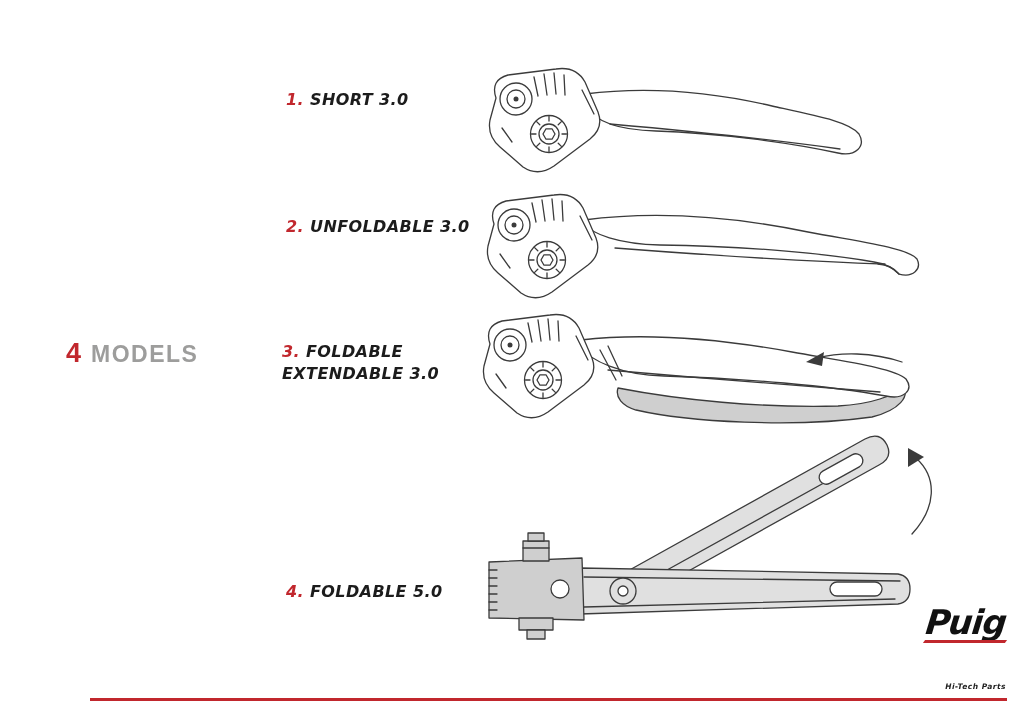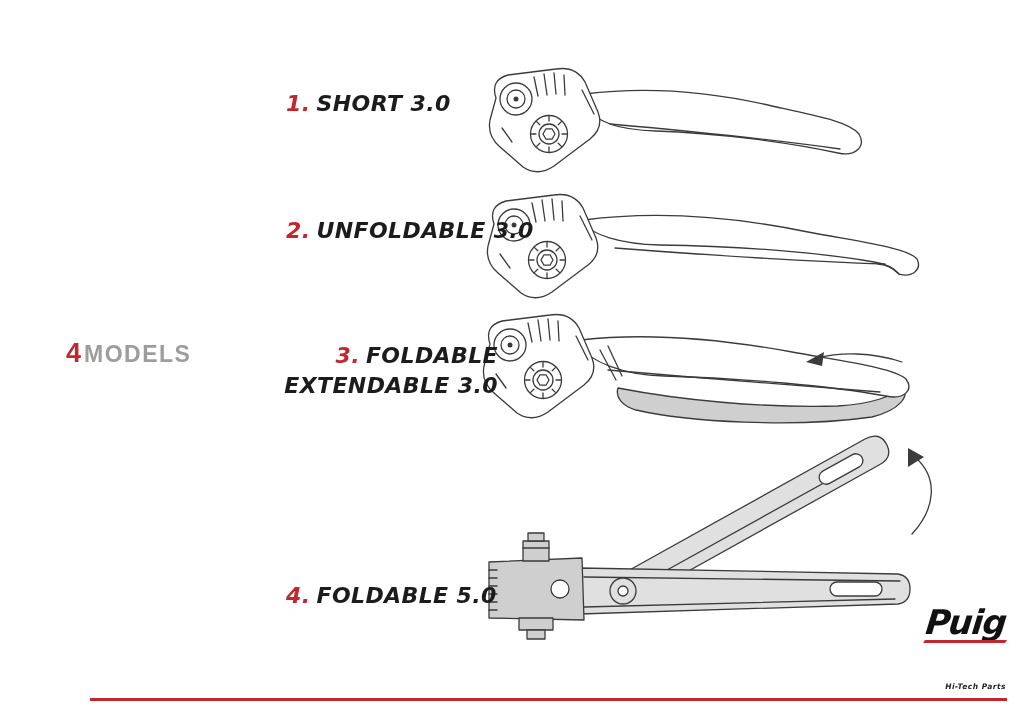--- a/index.html
+++ b/index.html
@@ -19,32 +19,32 @@
   .fw{fill:#ffffff;stroke:var(--line-art);stroke-width:1.3;stroke-linejoin:round;}
   .fg{fill:var(--shade-gray);stroke:var(--line-art);stroke-width:1.3;stroke-linejoin:round;}
   .fgl{fill:#e0e0e0;stroke:var(--line-art);stroke-width:1.3;stroke-linejoin:round;}
   .arrow{fill:var(--line-art);stroke:none;}
 
   .heading{
     position:absolute;left:66px;top:338px;display:flex;align-items:baseline;
     font-weight:bold;white-space:nowrap;
   }
   .heading .count{color:var(--accent);font-size:27px;}
-  .heading .title{color:var(--heading-gray);font-size:23px;letter-spacing:1.5px;margin-left:3px;}
+  .heading .title{color:var(--heading-gray);font-size:23px;letter-spacing:1.5px;margin-left:10px;}
 
   .model-label{
     position:absolute;
     font-family:"DejaVu Sans",sans-serif;
-    font-style:italic;font-weight:bold;font-size:22px;
+    font-style:italic;font-weight:bold;font-size:16px;
     color:#1c1c1c;letter-spacing:0.4px;line-height:1.35;
   }
   .model-label .num{color:var(--accent);margin-right:6px;}
   .label-1{left:286px;top:89px;}
   .label-2{left:286px;top:216px;}
-  .label-3{left:282px;top:341px;width:216px;text-align:right;}
+  .label-3{left:282px;top:341px;width:216px;text-align:left;}
   .label-4{left:286px;top:581px;}
 
   .logo{
     position:absolute;right:18px;bottom:24px;text-align:right;width:110px;
     font-family:"DejaVu Sans",sans-serif;
   }
   .logo-brand{
     font-style:italic;font-weight:900;font-size:34px;line-height:0.95;
     color:#111;letter-spacing:-1px;transform:skewX(-6deg);
   }

